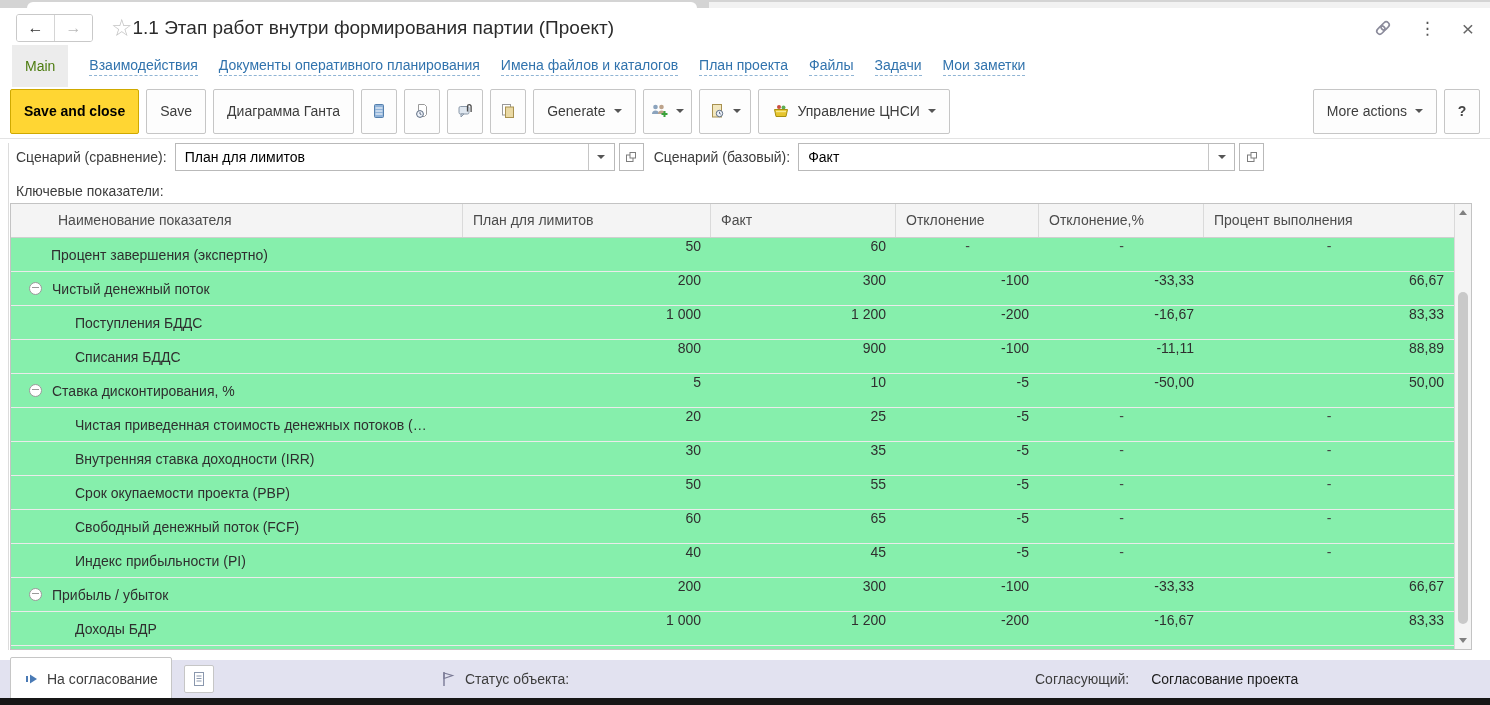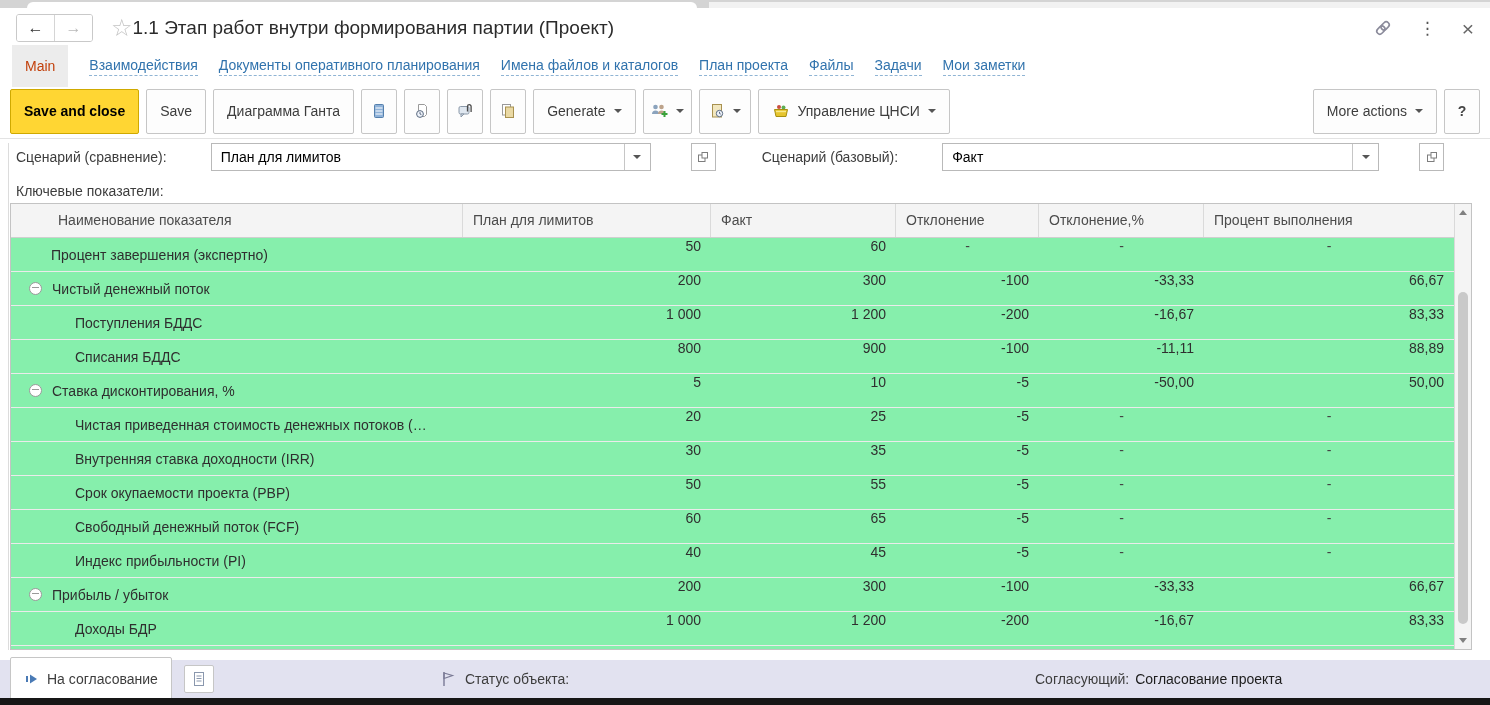--- a/index.html
+++ b/index.html
@@ -16,36 +16,36 @@
   .navbtn.fwd{border-left:1px solid #d5d5d5;color:#b9b9b9;}
   .navbtn.back{color:#333;}
   .star{margin-left:18px;font-size:24px;color:#c3c3c3;line-height:1;cursor:pointer;}
   .page-title{font-size:19px;color:#2b2b2b;white-space:nowrap;}
   .tb-right{margin-left:auto;display:flex;align-items:center;gap:26px;}
   .chain{cursor:pointer;display:block;}
   .dots{font-size:17px;color:#555;cursor:pointer;letter-spacing:0;}
   .close-x{font-size:21px;color:#666;cursor:pointer;line-height:1;}
   
   .tabbar{position:absolute;top:48px;left:0;right:0;height:36px;display:flex;align-items:center;padding:0 12px;gap:21px;box-sizing:border-box;font-size:14px;}
-  .tab-main{background:#ececec;padding:13px 13px;color:#c2410c;cursor:pointer;}
+  .tab-main{background:#ececec;padding:13px 13px;color:#4d7c0f;cursor:pointer;}
   .tab-link{color:#3173ad;border-bottom:1px dashed #8fb4d4;padding-bottom:2px;cursor:pointer;white-space:nowrap;}
   
   .toolbar{position:absolute;top:92px;left:0;right:0;height:38px;display:flex;align-items:center;padding:0 10px;gap:7px;box-sizing:border-box;}
   .btn{height:45px;background:#fdfdfd;border:1px solid #c6c6c6;border-radius:2px;font-size:14px;color:#3d3d3d;
        display:flex;align-items:center;padding:0 13px;cursor:pointer;box-sizing:border-box;white-space:nowrap;}
   .btn-primary{background:#ffd633;border-color:#cfa900;font-weight:bold;color:#000;}
   .icon-btn{width:36px;padding:0;justify-content:center;}
   .caret{width:0;height:0;border-left:4px solid transparent;border-right:4px solid transparent;border-top:4px solid #555;margin-left:8px;}
   .btn .ic{margin-right:8px;display:flex;}
   .spacer{margin-left:auto;}
   .btn-help{width:36px;padding:0;justify-content:center;font-weight:bold;color:#444;}
   
   .formarea{position:absolute;top:138px;left:0;right:0;height:515px;border-top:1px solid #e3e3e3;}
   .left-rule{position:absolute;left:8px;top:4px;bottom:4px;width:1px;background:#dcdcdc;}
-  .scenario-row{position:absolute;top:3px;left:16px;height:30px;display:flex;align-items:center;font-size:14px;gap:36px;}
+  .scenario-row{position:absolute;top:3px;left:16px;height:30px;display:flex;align-items:center;font-size:14px;}
   .fld-label{color:#3d3d3d;margin-right:8px;white-space:nowrap;}
   .input{display:flex;align-items:center;border:1px solid #b9b9b9;height:28px;background:#fff;box-sizing:border-box;}
   .input .val{padding:0 9px;flex:1;color:#000;white-space:nowrap;overflow:hidden;}
   .dd{width:25px;align-self:stretch;border-left:1px solid #c6c6c6;display:flex;align-items:center;justify-content:center;cursor:pointer;}
   .dd .caret{margin-left:0;}
   .open-btn{width:25px;height:28px;border:1px solid #b9b9b9;background:#fff;margin-left:4px;display:flex;align-items:center;justify-content:center;cursor:pointer;box-sizing:border-box;}
   .w1{width:440px;} .w2{width:437px;}
   .gap2{margin-left:10px;}
   .caption{position:absolute;top:44px;left:16px;font-size:14px;color:#3d3d3d;}
   
@@ -70,21 +70,21 @@
   .sarrow.up{top:0;} .sarrow.down{bottom:0;}
   .tri-up{width:0;height:0;border-left:4px solid transparent;border-right:4px solid transparent;border-bottom:5px solid #808080;}
   .tri-down{width:0;height:0;border-left:4px solid transparent;border-right:4px solid transparent;border-top:5px solid #808080;}
   .sthumb{position:absolute;left:3px;right:3px;top:88px;height:332px;background:#c9c9c9;border-radius:6px;cursor:pointer;}
   
   .footer{position:absolute;left:0;right:0;bottom:7px;height:38px;background:#e2e2f0;display:flex;align-items:center;padding:0 10px;box-sizing:border-box;font-size:14px;}
   .footer .btn{background:#fff;align-items:center;}
   .f-iconbtn{width:30px;height:28px;margin-left:12px;background:#fff;border:1px solid #c6c6c6;border-radius:2px;display:flex;align-items:center;justify-content:center;cursor:pointer;box-sizing:border-box;}
   .status-group{position:absolute;left:440px;display:flex;align-items:center;gap:9px;color:#3d3d3d;}
   .approver-group{position:absolute;left:1035px;display:flex;align-items:center;color:#3d3d3d;}
-  .approver-group .lbl{margin-right:6px;}
+  .approver-group .lbl{margin-right:22px;}
   .approver-group .val{color:#1d1d1d;}
   .bottom-strip{position:absolute;left:0;right:0;bottom:0;height:7px;background:#161616;}
 </style>
 </head>
 <body>
 
 <div class="window">
 
   <div class="top-strip">
     <div class="ts-a"></div>

